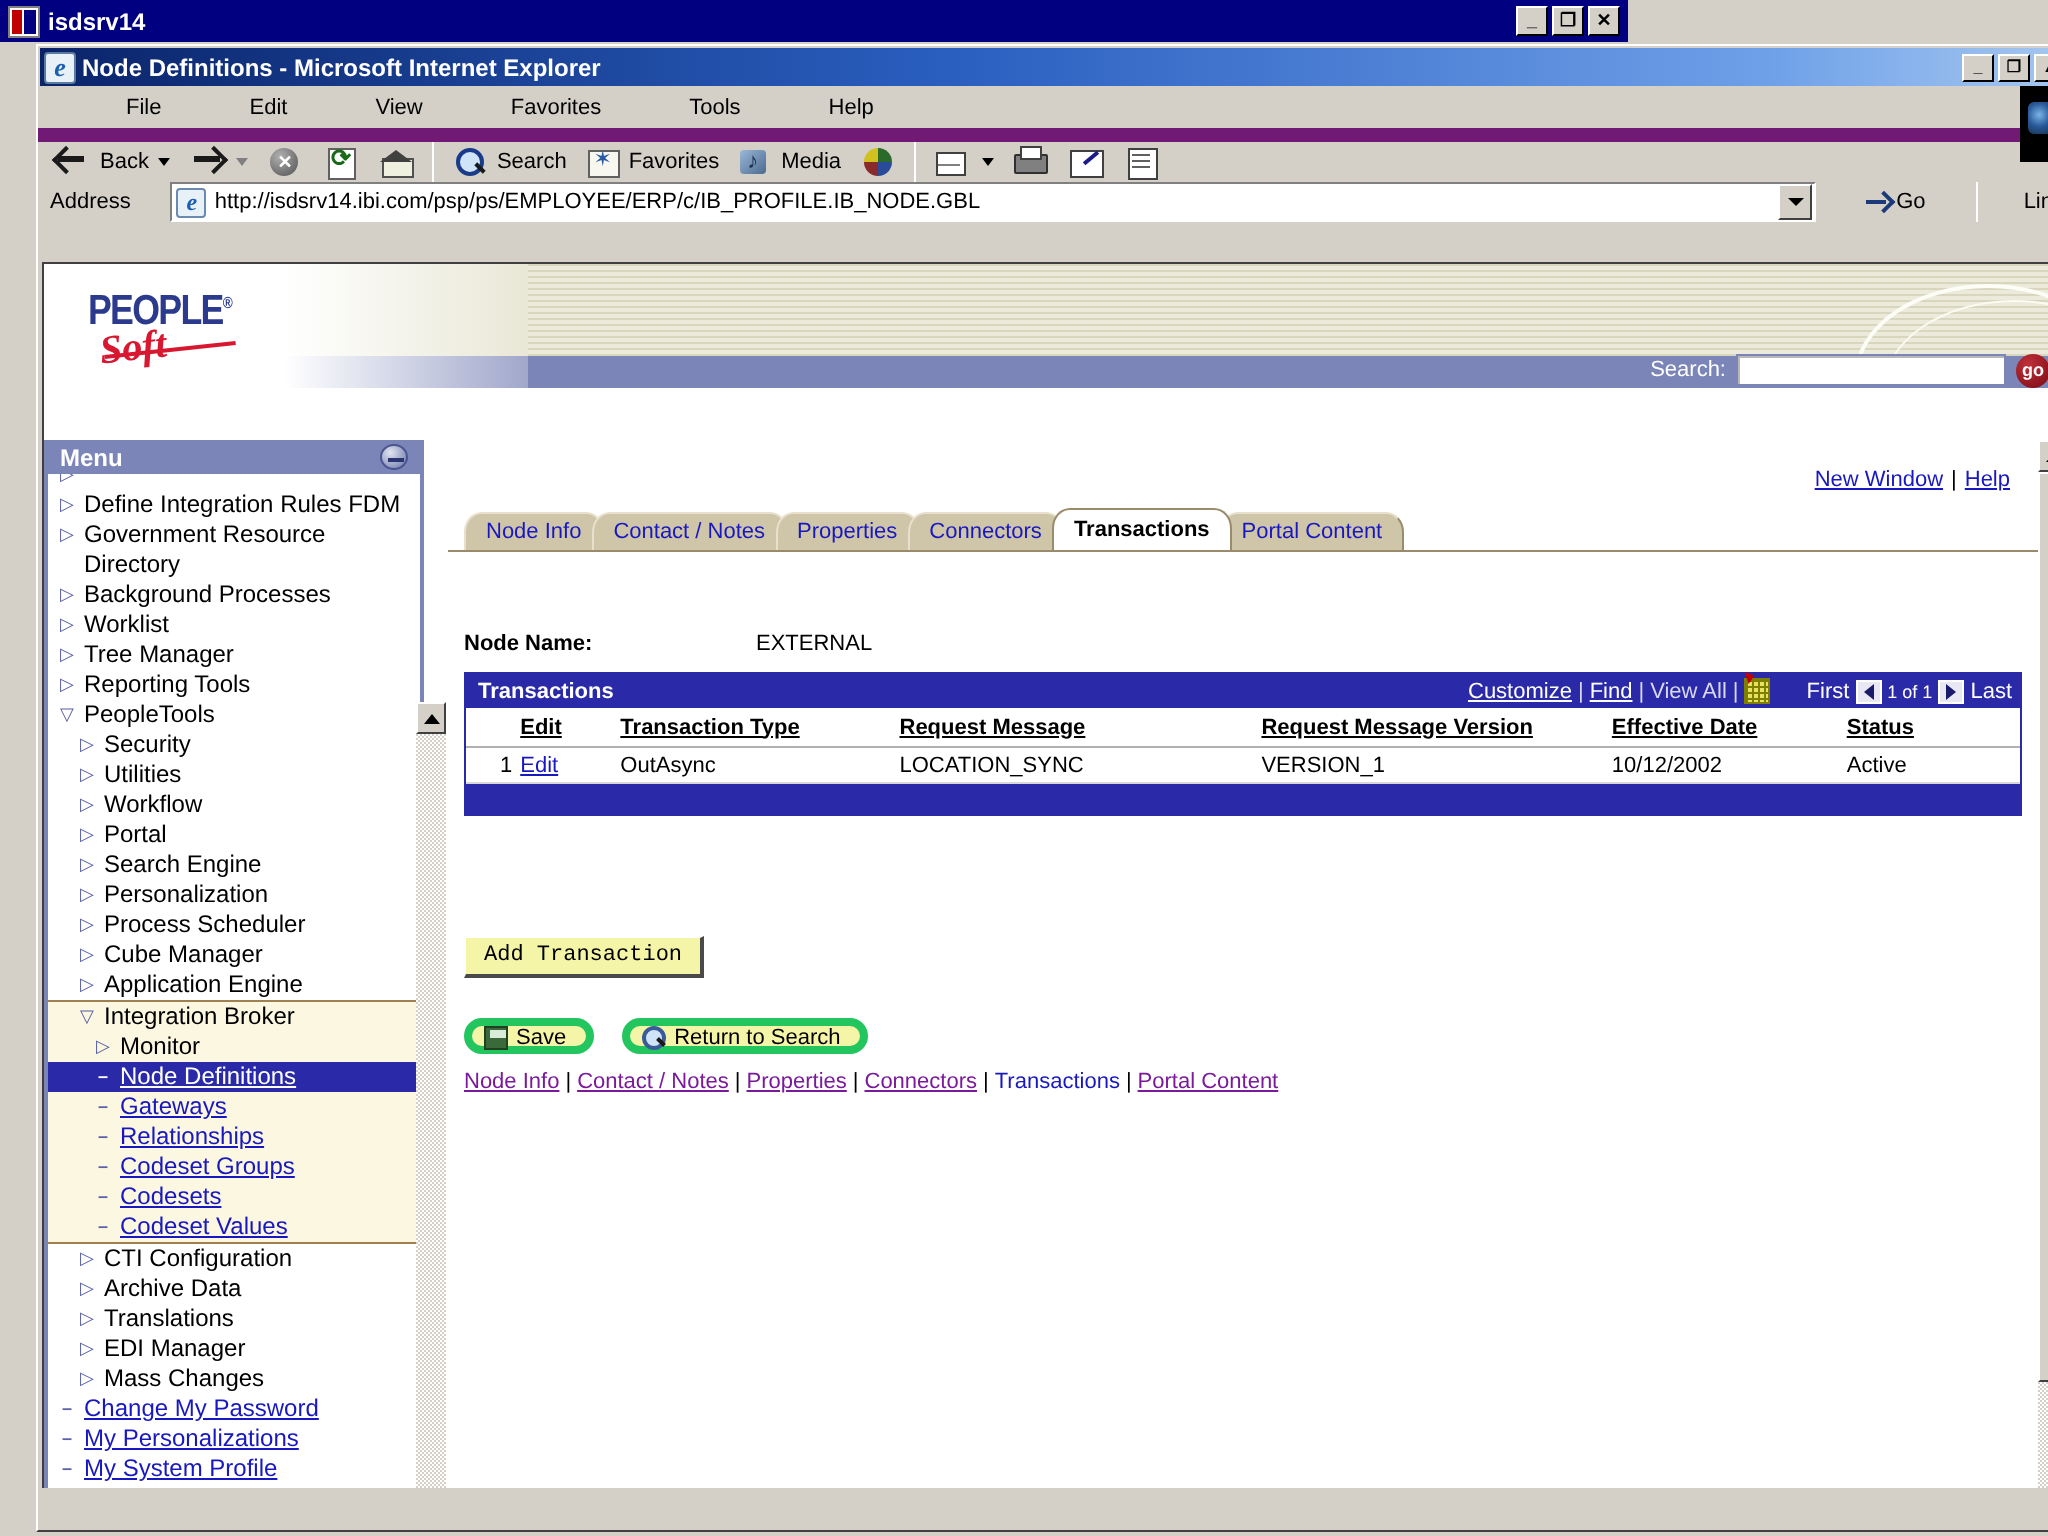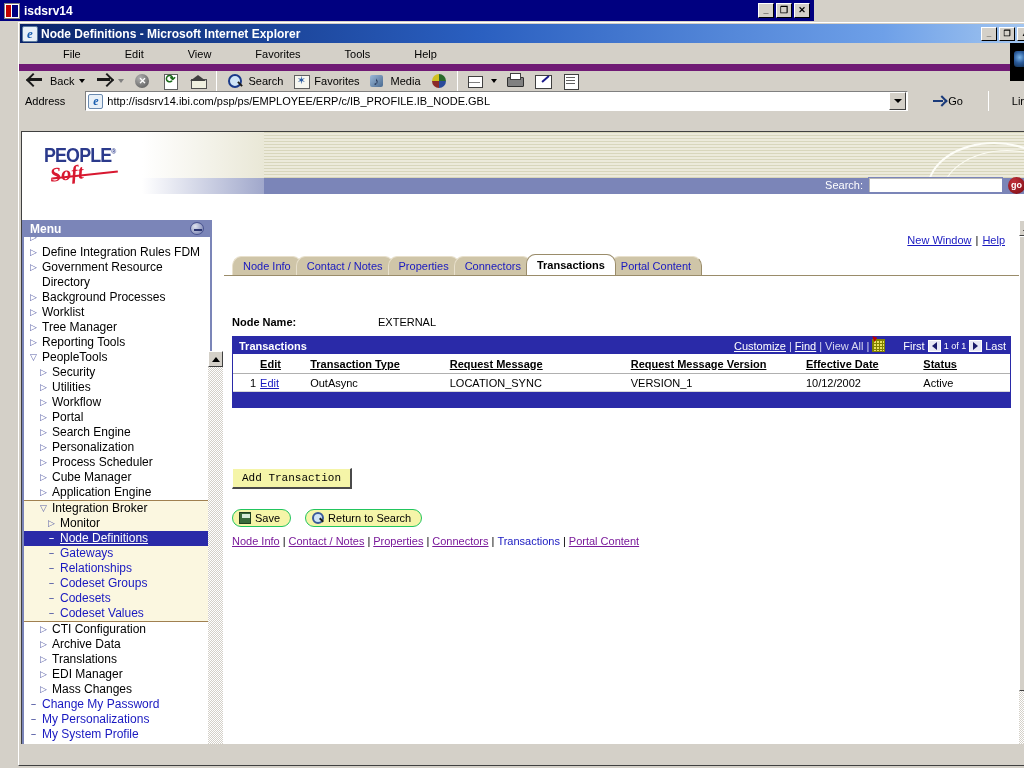--- a/index.html
+++ b/index.html
@@ -263,21 +263,21 @@
     background:#fff; font-size:12px;
   }
   .mrow {
     display:flex; align-items:flex-start; gap:3px;
     padding:0 2px 0 4px; line-height:15px; min-height:15px; color:#000;
   }
   .mrow .tri-c {
     width:11px; flex:0 0 auto; text-align:center; color:#5b62a8; font-size:9px; line-height:15px;
   }
   .mrow .txt { flex:1 1 auto; }
-  .mrow.link .txt { color:#1818c0; }
+  .mrow.link .txt { color:#1818c0; text-decoration:underline; }
   .mrow.indent1 { padding-left:14px; }
   .mrow.indent2 { padding-left:22px; }
   .mrow.sel { background:#2a2aa8; }
   .mrow.sel .txt { color:#fff; text-decoration:underline; }
   .mrow.sel .tri-c { color:#fff; }
   .dash { color:#404040; font-weight:bold; }
 
   
   .lscroll-up {
     position:absolute; left:186px; top:219px; width:15px; height:16px; background:#d4d0c8;
@@ -374,22 +374,22 @@
 
   
   .addtx {
     margin:60px 0 0 8px; display:inline-block;
     background:#f5f5a8; color:#000; font-size:11px; padding:3px 9px;
     border-top:1px solid #fff; border-left:1px solid #fff;
     border-right:2px solid #4a4a4a; border-bottom:2px solid #4a4a4a;font-family:Liberation Mono, monospace;
   }
   .pillrow { margin:20px 0 0 8px; display:flex; gap:14px; align-items:center; }
   .pill {
-    background:#f5f5a8; border:1px solid #22c55e; border-radius:9px;
-    height:18px; display:inline-flex; align-items:center; gap:4px;
+    background:#f5f5a8; border:4px solid #22c55e; border-radius:9px;
+    height:18px; display:inline-flex; align-items:flex-start; gap:4px;
     padding:0 10px 0 6px; font-size:11px; color:#000;
   }
   .save-ic{width:12px;height:12px;background:#3a6a3a;border:1px solid #204020;position:relative;}
   .save-ic:after{content:"";position:absolute;left:2px;top:1px;width:8px;height:4px;background:#d8ecd8;}
   .mag-ic{width:12px;height:12px;position:relative;}
   .mag-ic:before{content:"";position:absolute;left:0;top:0;width:8px;height:8px;border:2px solid #3a5a9a;border-radius:50%;background:#cfe4f7;}
   .mag-ic:after{content:"";position:absolute;left:7px;top:7px;width:5px;height:2px;background:#1a1a1a;transform:rotate(45deg);}
 
   .footlinks { margin:8px 0 0 8px; font-size:11px; color:#000; }
   .footlinks a { color:#7a1a9a; text-decoration:underline; }

